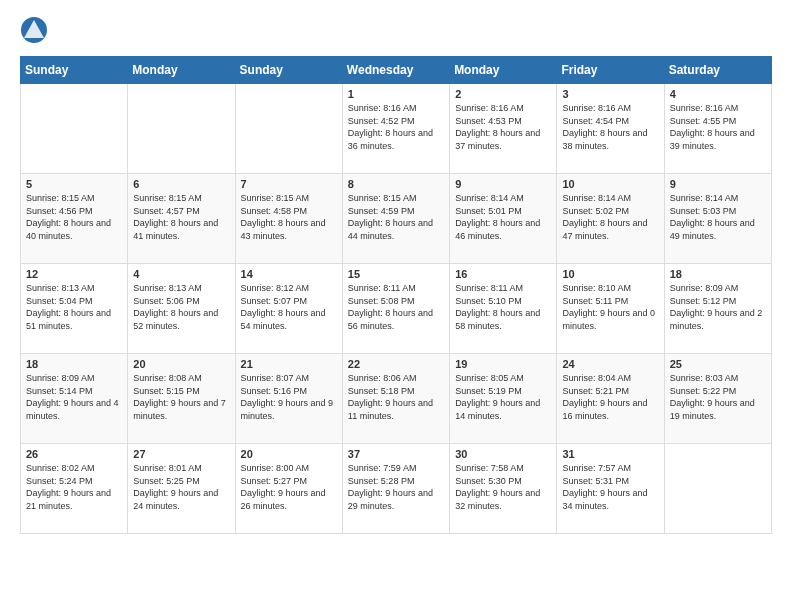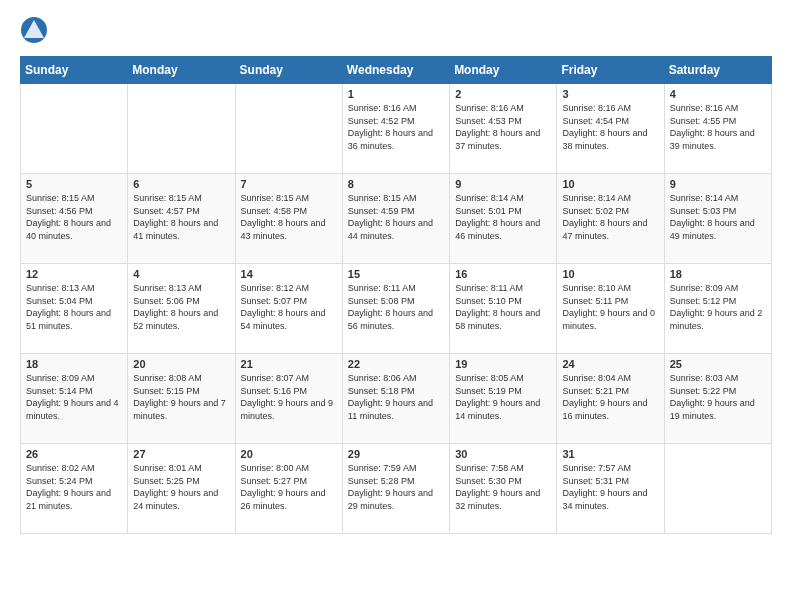--- a/index.html
+++ b/index.html
@@ -251,21 +251,21 @@
           </td>
           <td>
             <span class="day-number">27</span>
 <div class="day-info">Sunrise: 8:01 AM<br>Sunset: 5:25 PM<br>Daylight: 9 hours and 24 minutes.</div>
           </td>
           <td>
             <span class="day-number">20</span>
 <div class="day-info">Sunrise: 8:00 AM<br>Sunset: 5:27 PM<br>Daylight: 9 hours and 26 minutes.</div>
           </td>
           <td>
-            <span class="day-number">29</span>
+            <span class="day-number">37</span>
 <div class="day-info">Sunrise: 7:59 AM<br>Sunset: 5:28 PM<br>Daylight: 9 hours and 29 minutes.</div>
           </td>
           <td>
             <span class="day-number">30</span>
 <div class="day-info">Sunrise: 7:58 AM<br>Sunset: 5:30 PM<br>Daylight: 9 hours and 32 minutes.</div>
           </td>
           <td>
             <span class="day-number">31</span>
 <div class="day-info">Sunrise: 7:57 AM<br>Sunset: 5:31 PM<br>Daylight: 9 hours and 34 minutes.</div>
           </td>

